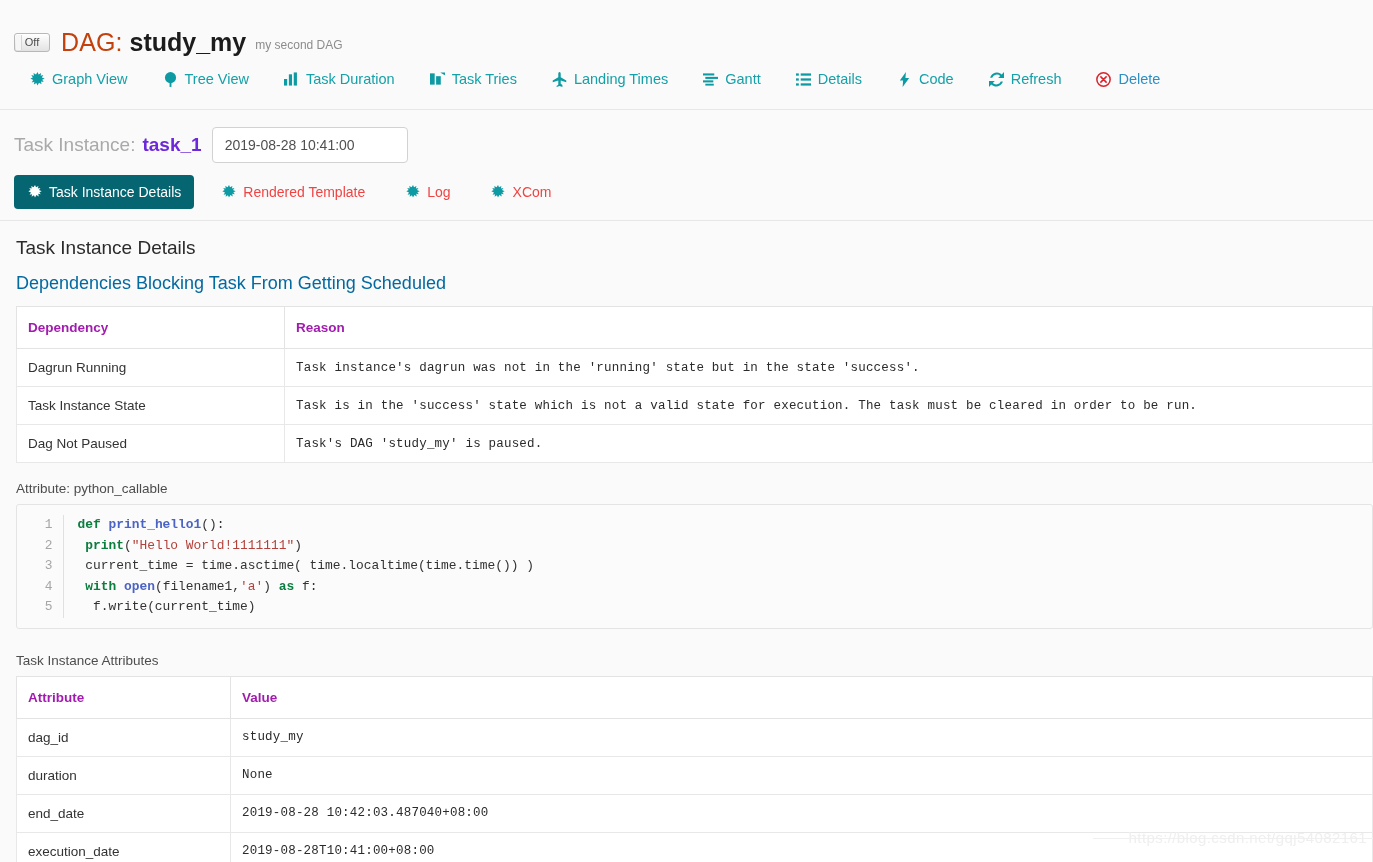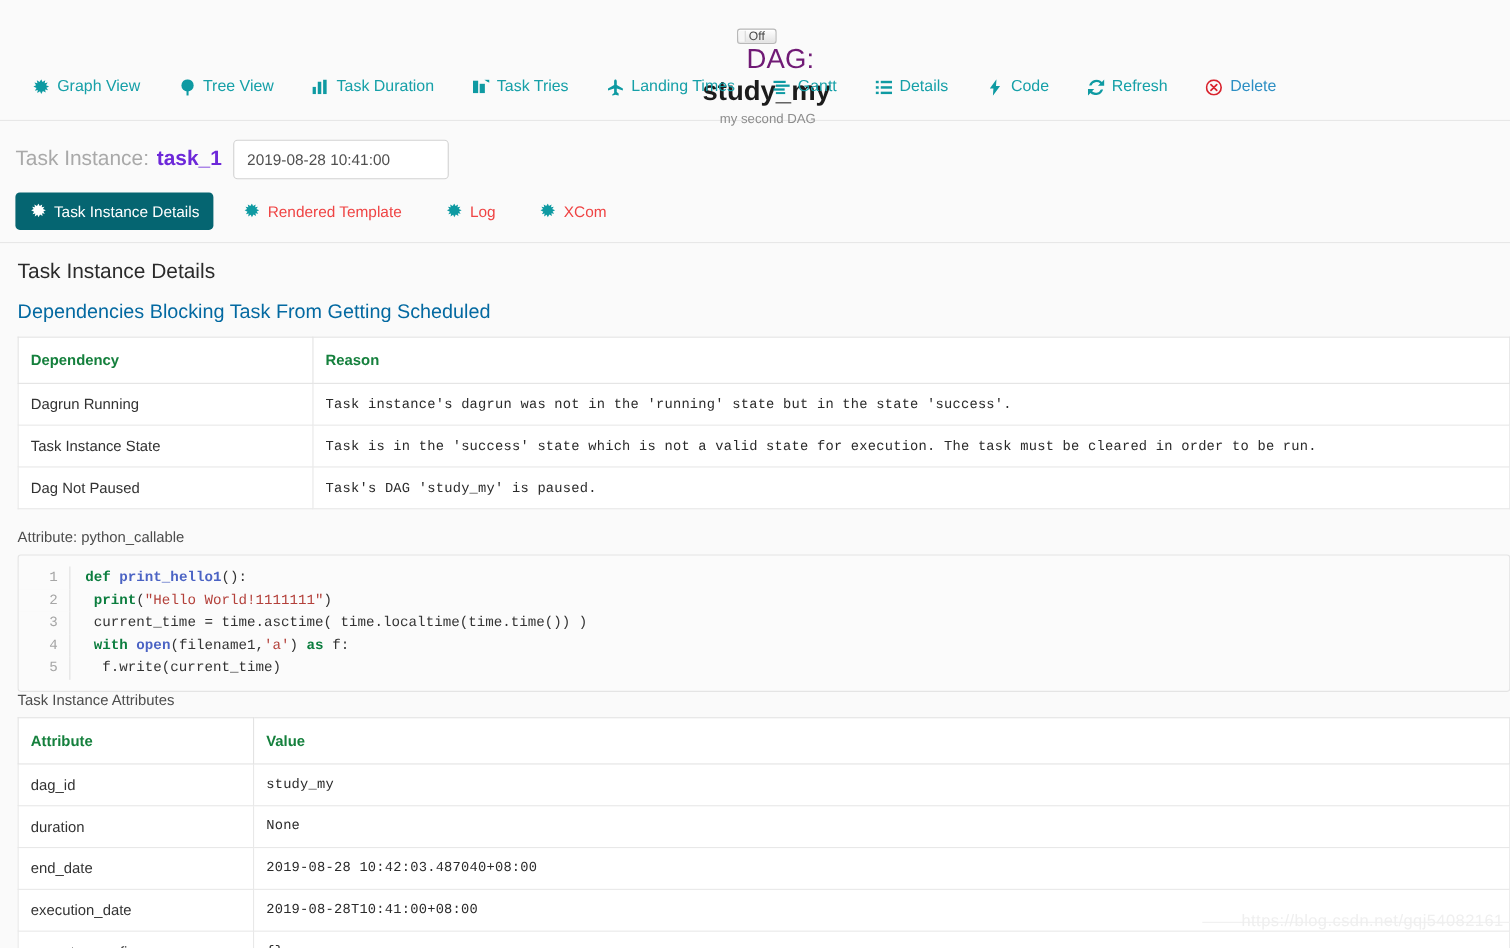--- a/index.html
+++ b/index.html
@@ -19,21 +19,20 @@
     height: 862px;
     background: #fafafa;
   }
 
   
   .dag-header {
     display: flex;
     align-items: center;
     padding: 26px 0 0 14px;
     height: 58px;
-    flex-direction: column;
   }
   .toggle-off {
     display: inline-flex;
     align-items: center;
     justify-content: center;
     width: 36px;
     height: 19px;
     border: 1px solid #b8b8b8;
     border-radius: 3px;
     background: linear-gradient(to bottom, #ffffff 0%, #efefef 55%, #e2e2e2 100%);
@@ -46,24 +45,23 @@
   .toggle-off::before {
     content: "";
     position: absolute;
     left: 1px; top: 1px; bottom: 1px;
     width: 5px;
     background: #f6f6f6;
     border-right: 1px solid #d6d6d6;
   }
   .dag-label {
     font-size: 25px;
-    color: #701a75;
+    color: #c2410c;
     font-weight: 400;
     letter-spacing: .1px;
-    margin-left: 32px;
   }
   .dag-name {
     font-size: 25px;
     color: #1c1c1c;
     font-weight: 700;
     margin-left: 7px;
   }
   .dag-desc {
     font-size: 12px;
     color: #8c8c8c;
@@ -183,21 +181,21 @@
   table.grid {
     border-collapse: collapse;
     width: 1357px;
     background: #ffffff;
     table-layout: fixed;
   }
   table.grid th {
     text-align: left;
     font-size: 13.5px;
     font-weight: 700;
-    color: #15803d;
+    color: #a21caf;
     padding: 13px 11px;
     border: 1px solid #e3e3e3;
     background: #ffffff;
   }
   table.grid td {
     font-size: 13.5px;
     color: #333333;
     padding: 11px 11px;
     border: 1px solid #e8e8e8;
     vertical-align: middle;
@@ -498,21 +496,21 @@
             <td class="src"> <span class="k">with</span> <span class="fn">open</span><span class="pl">(filename1,</span><span class="st">'a'</span><span class="pl">)</span> <span class="k">as</span> <span class="pl">f:</span></td>
           </tr>
           <tr>
             <td class="ln">5</td>
             <td class="src">  <span class="pl">f.write(current_time)</span></td>
           </tr>
         </tbody>
       </table>
     </div>
 
-    <div class="attr-line" style="margin-top:0;">Task Instance Attributes</div>
+    <div class="attr-line" style="margin-top:24px;">Task Instance Attributes</div>
 
     <table class="grid attr-table">
       <colgroup>
           <col class="c1">
           <col>
         </colgroup>
       <thead>
         <tr>
           <th>Attribute</th>
           <th>Value</th>

